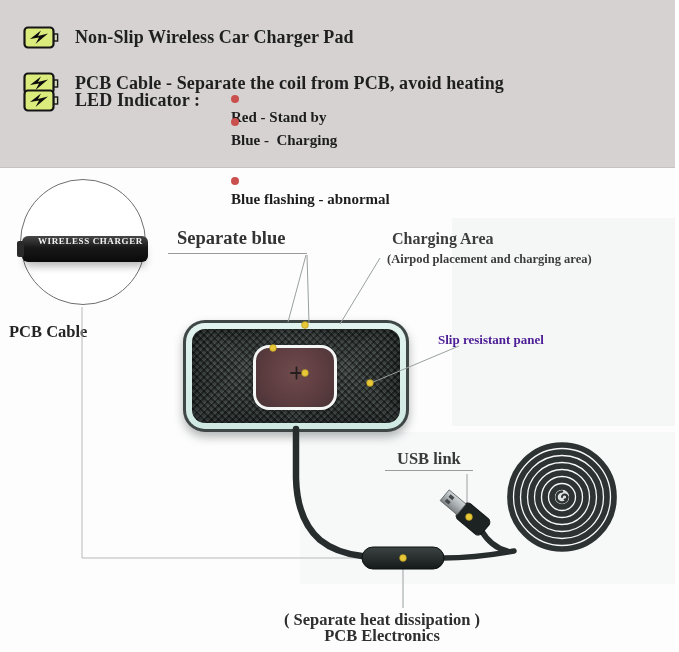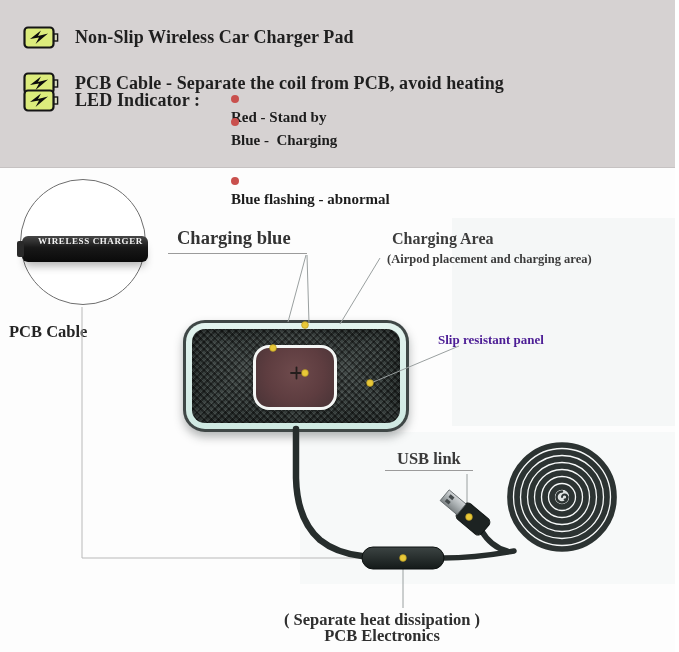--- a/index.html
+++ b/index.html
@@ -146,21 +146,21 @@
   <div class="caption-pcb">PCB Cable</div>
 
   <div class="pad">
     <div class="pad-ring">
       <div class="pad-surface">
         <div class="charge-area"></div>
       </div>
     </div>
   </div>
 
-  <div class="lbl lbl-luminous">Charging blue</div>
+  <div class="lbl lbl-luminous">Separate blue</div>
   <div class="u-luminous"></div>
   <div class="lbl lbl-charging">Charging Area</div>
   <div class="lbl lbl-charging-sub">(Airpod placement and charging area)</div>
   <div class="lbl lbl-slip">Slip resistant panel</div>
   <div class="lbl lbl-usb">USB link</div>
   <div class="u-usb"></div>
   <div class="lbl lbl-pcbe">
     <div>( Separate heat dissipation )</div>
     <div>PCB Electronics</div>
   </div>

